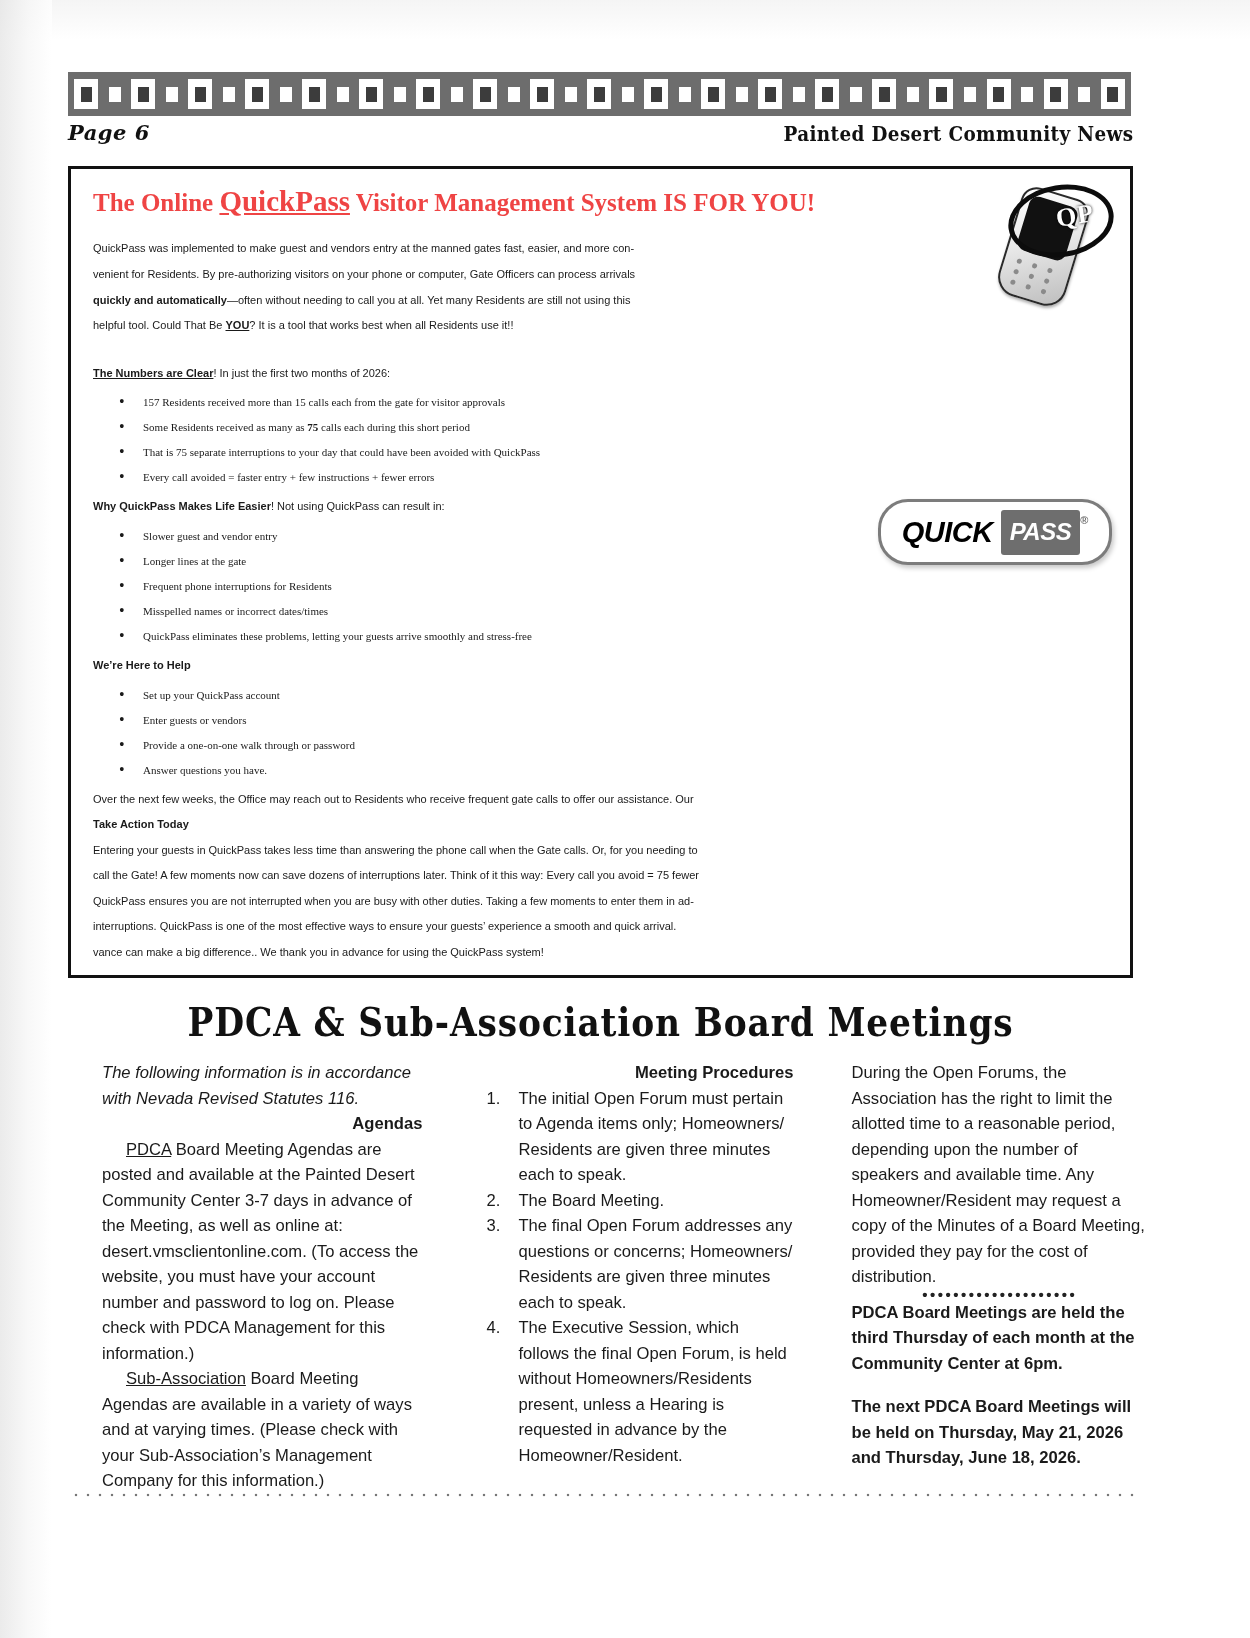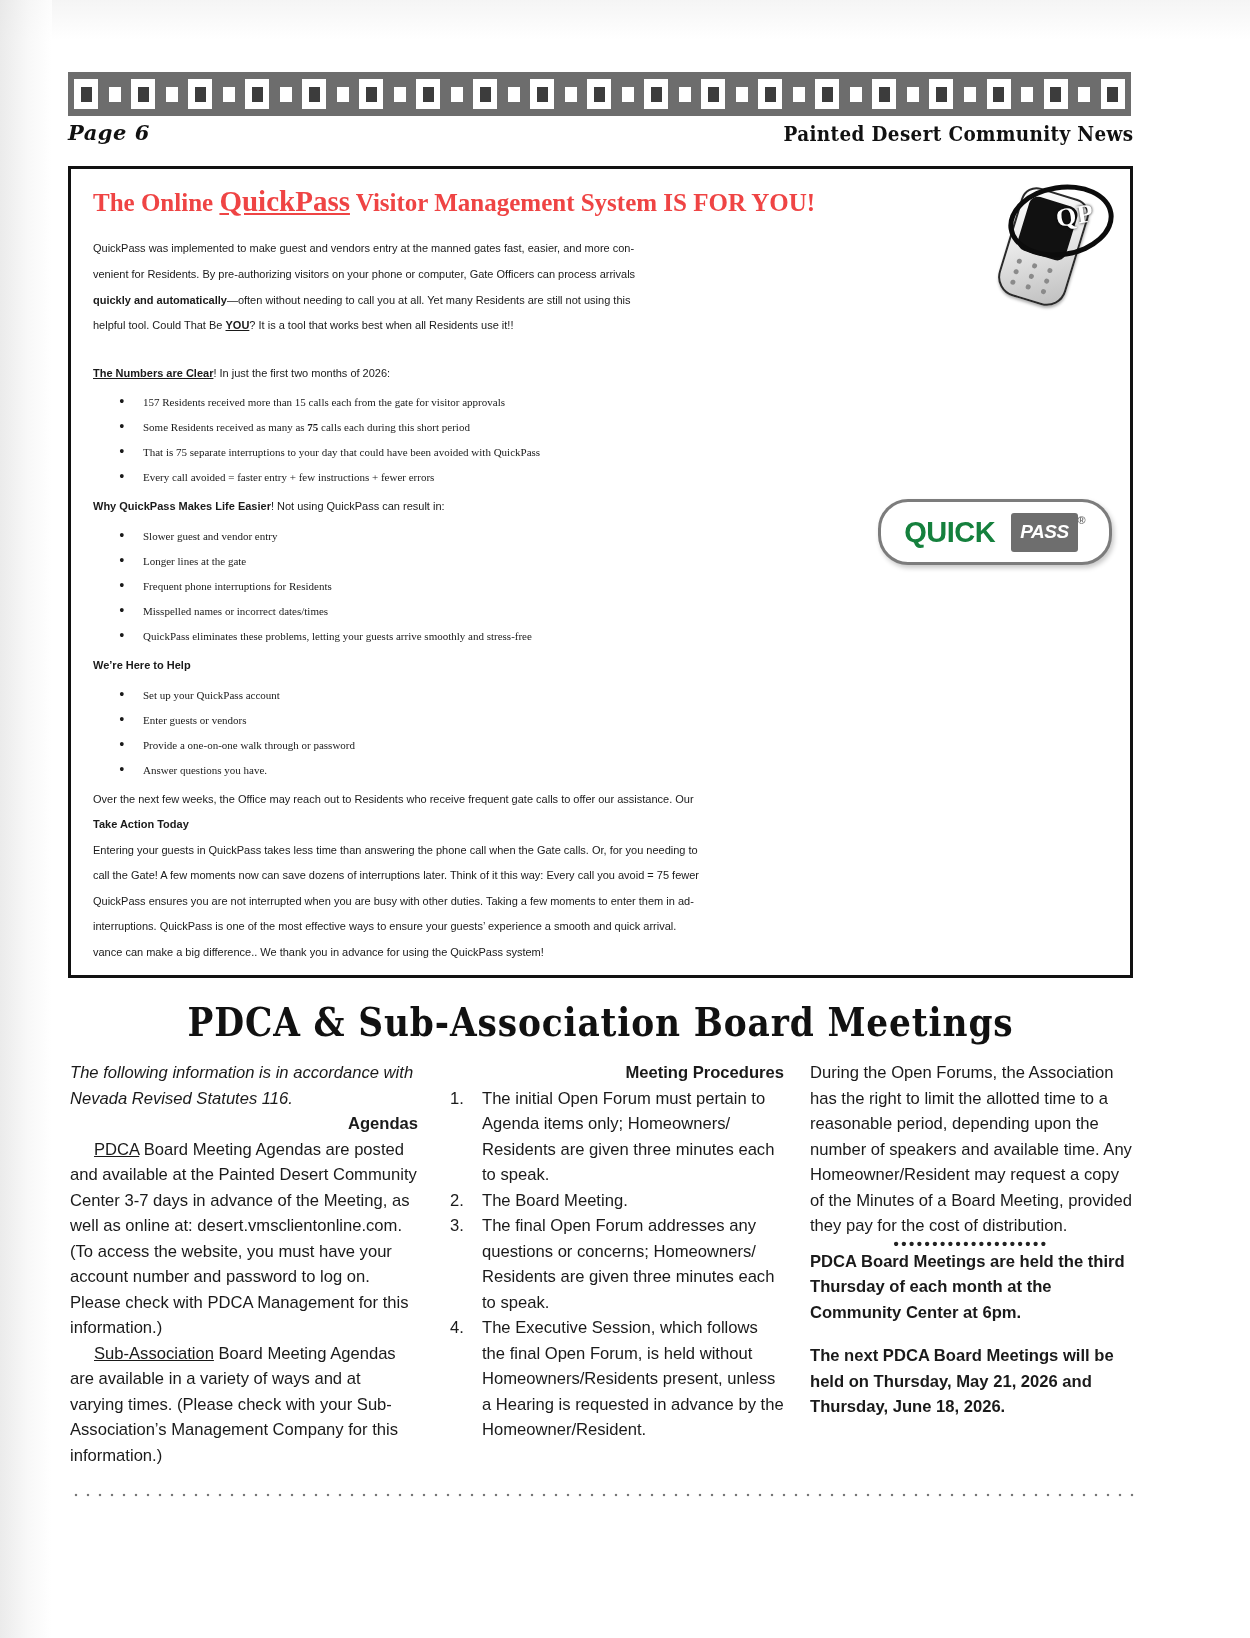--- a/index.html
+++ b/index.html
@@ -232,31 +232,32 @@
     border-radius: 30px;
     background: #ffffff;
     display: flex;
     align-items: center;
     justify-content: center;
     box-shadow: 2px 3px 5px rgba(0,0,0,.22);
     overflow: hidden;
   }
   .qplogo .q1 {
     font-family: "Liberation Sans", sans-serif;
+    font-style: italic;
     font-weight: 700;
     font-size: 29px;
-    color: #15803d;
+    color: #000000;
     letter-spacing: -0.5px;
-    padding-right: 16px;
+    padding-right: 8px;
   }
   .qplogo .q2 {
     font-family: "Liberation Sans", sans-serif;
     font-style: italic;
     font-weight: 700;
-    font-size: 19px;
+    font-size: 24px;
     color: #ffffff;
     background: #6e6e6e;
     padding: 8px 9px 9px 9px;
     letter-spacing: -0.5px;
     border-radius: 3px;
   }
   .qplogo .tm {
     font-size: 11px;
     color: #6e6e6e;
     align-self: flex-start;
@@ -285,20 +286,21 @@
     left: 70px;
     top: 1060px;
     width: 1078px;
     display: flex;
     gap: 26px;
   }
   .col {
     font-size: 16.6px;
     line-height: 25.5px;
     color: #1a1a1a;
+    margin-left: 32px;
   }
   .col1 { width: 348px; }
   .col2 { width: 340px; }
   .col3 { width: 322px; }
 
   .col p { margin: 0; }
   .ital { font-style: italic; }
   .ctr { text-align: right; font-weight: 700; }
   .indent { text-indent: 24px; }
 

